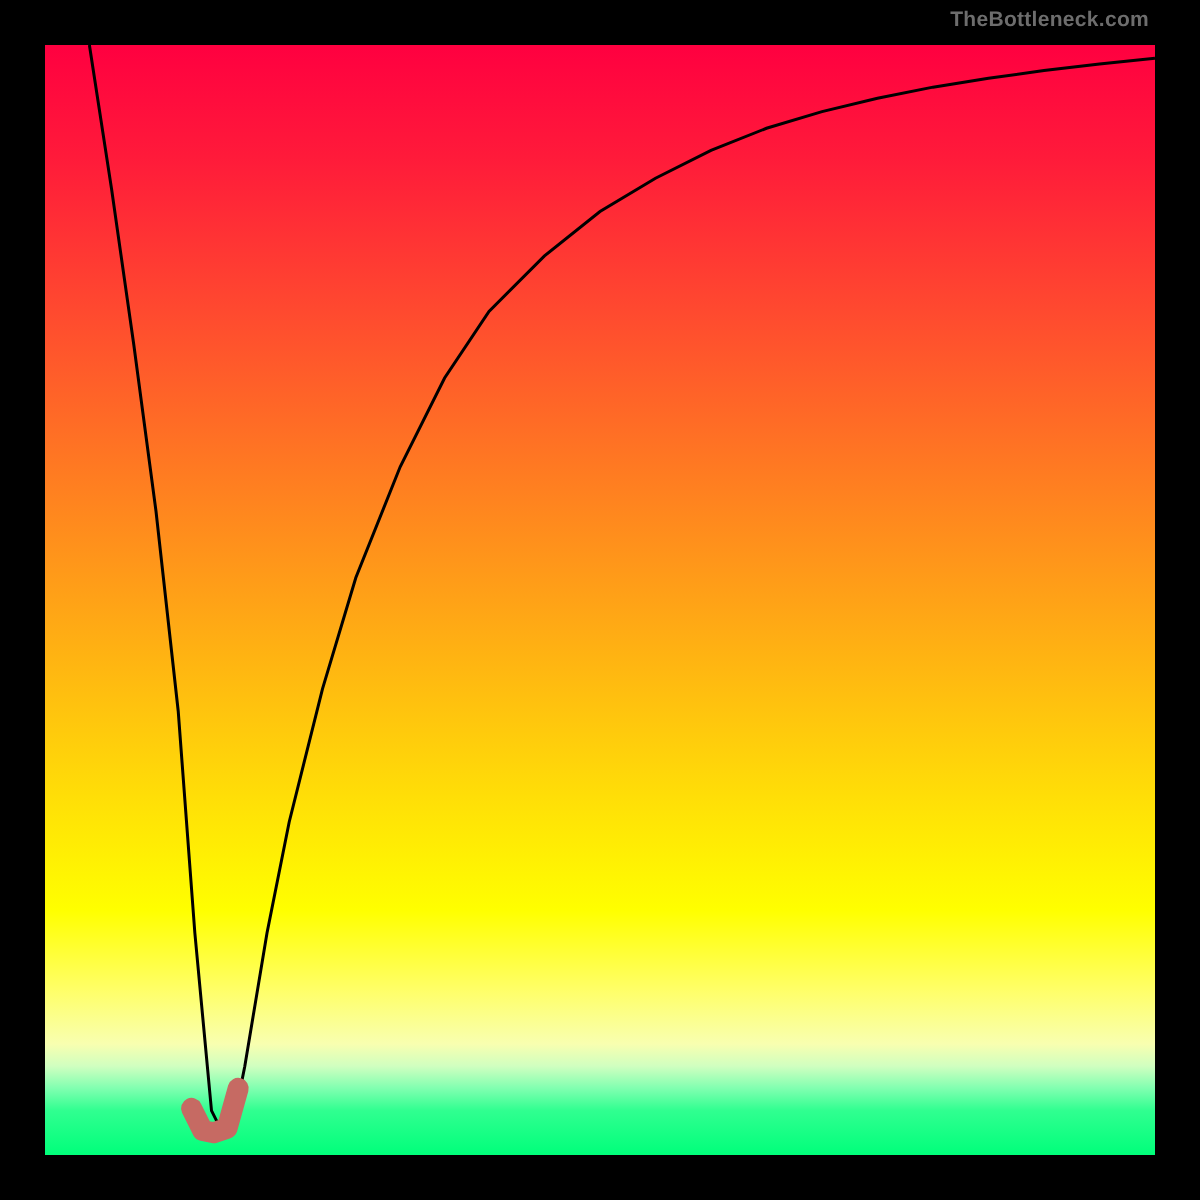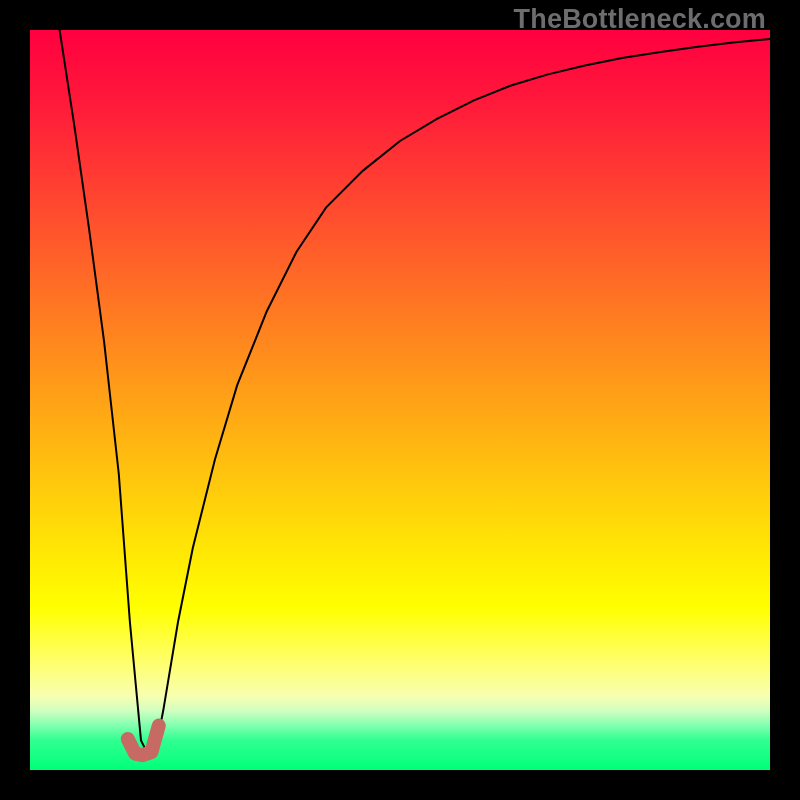--- a/index.html
+++ b/index.html
@@ -25,21 +25,21 @@
     overflow: hidden;
   }
   .gradient {
     position: absolute;
     inset: 0;
   }
   .watermark {
     position: absolute;
     top: 4px;
     right: 34px;
-    font-size: 27px;
+    font-size: 14px;
     font-weight: 600;
     color: #6d6d6d;
     letter-spacing: 0.2px;
   }
   svg.curve {
     position: absolute;
     inset: 0;
     width: 740px;
     height: 740px;
     overflow: visible;

